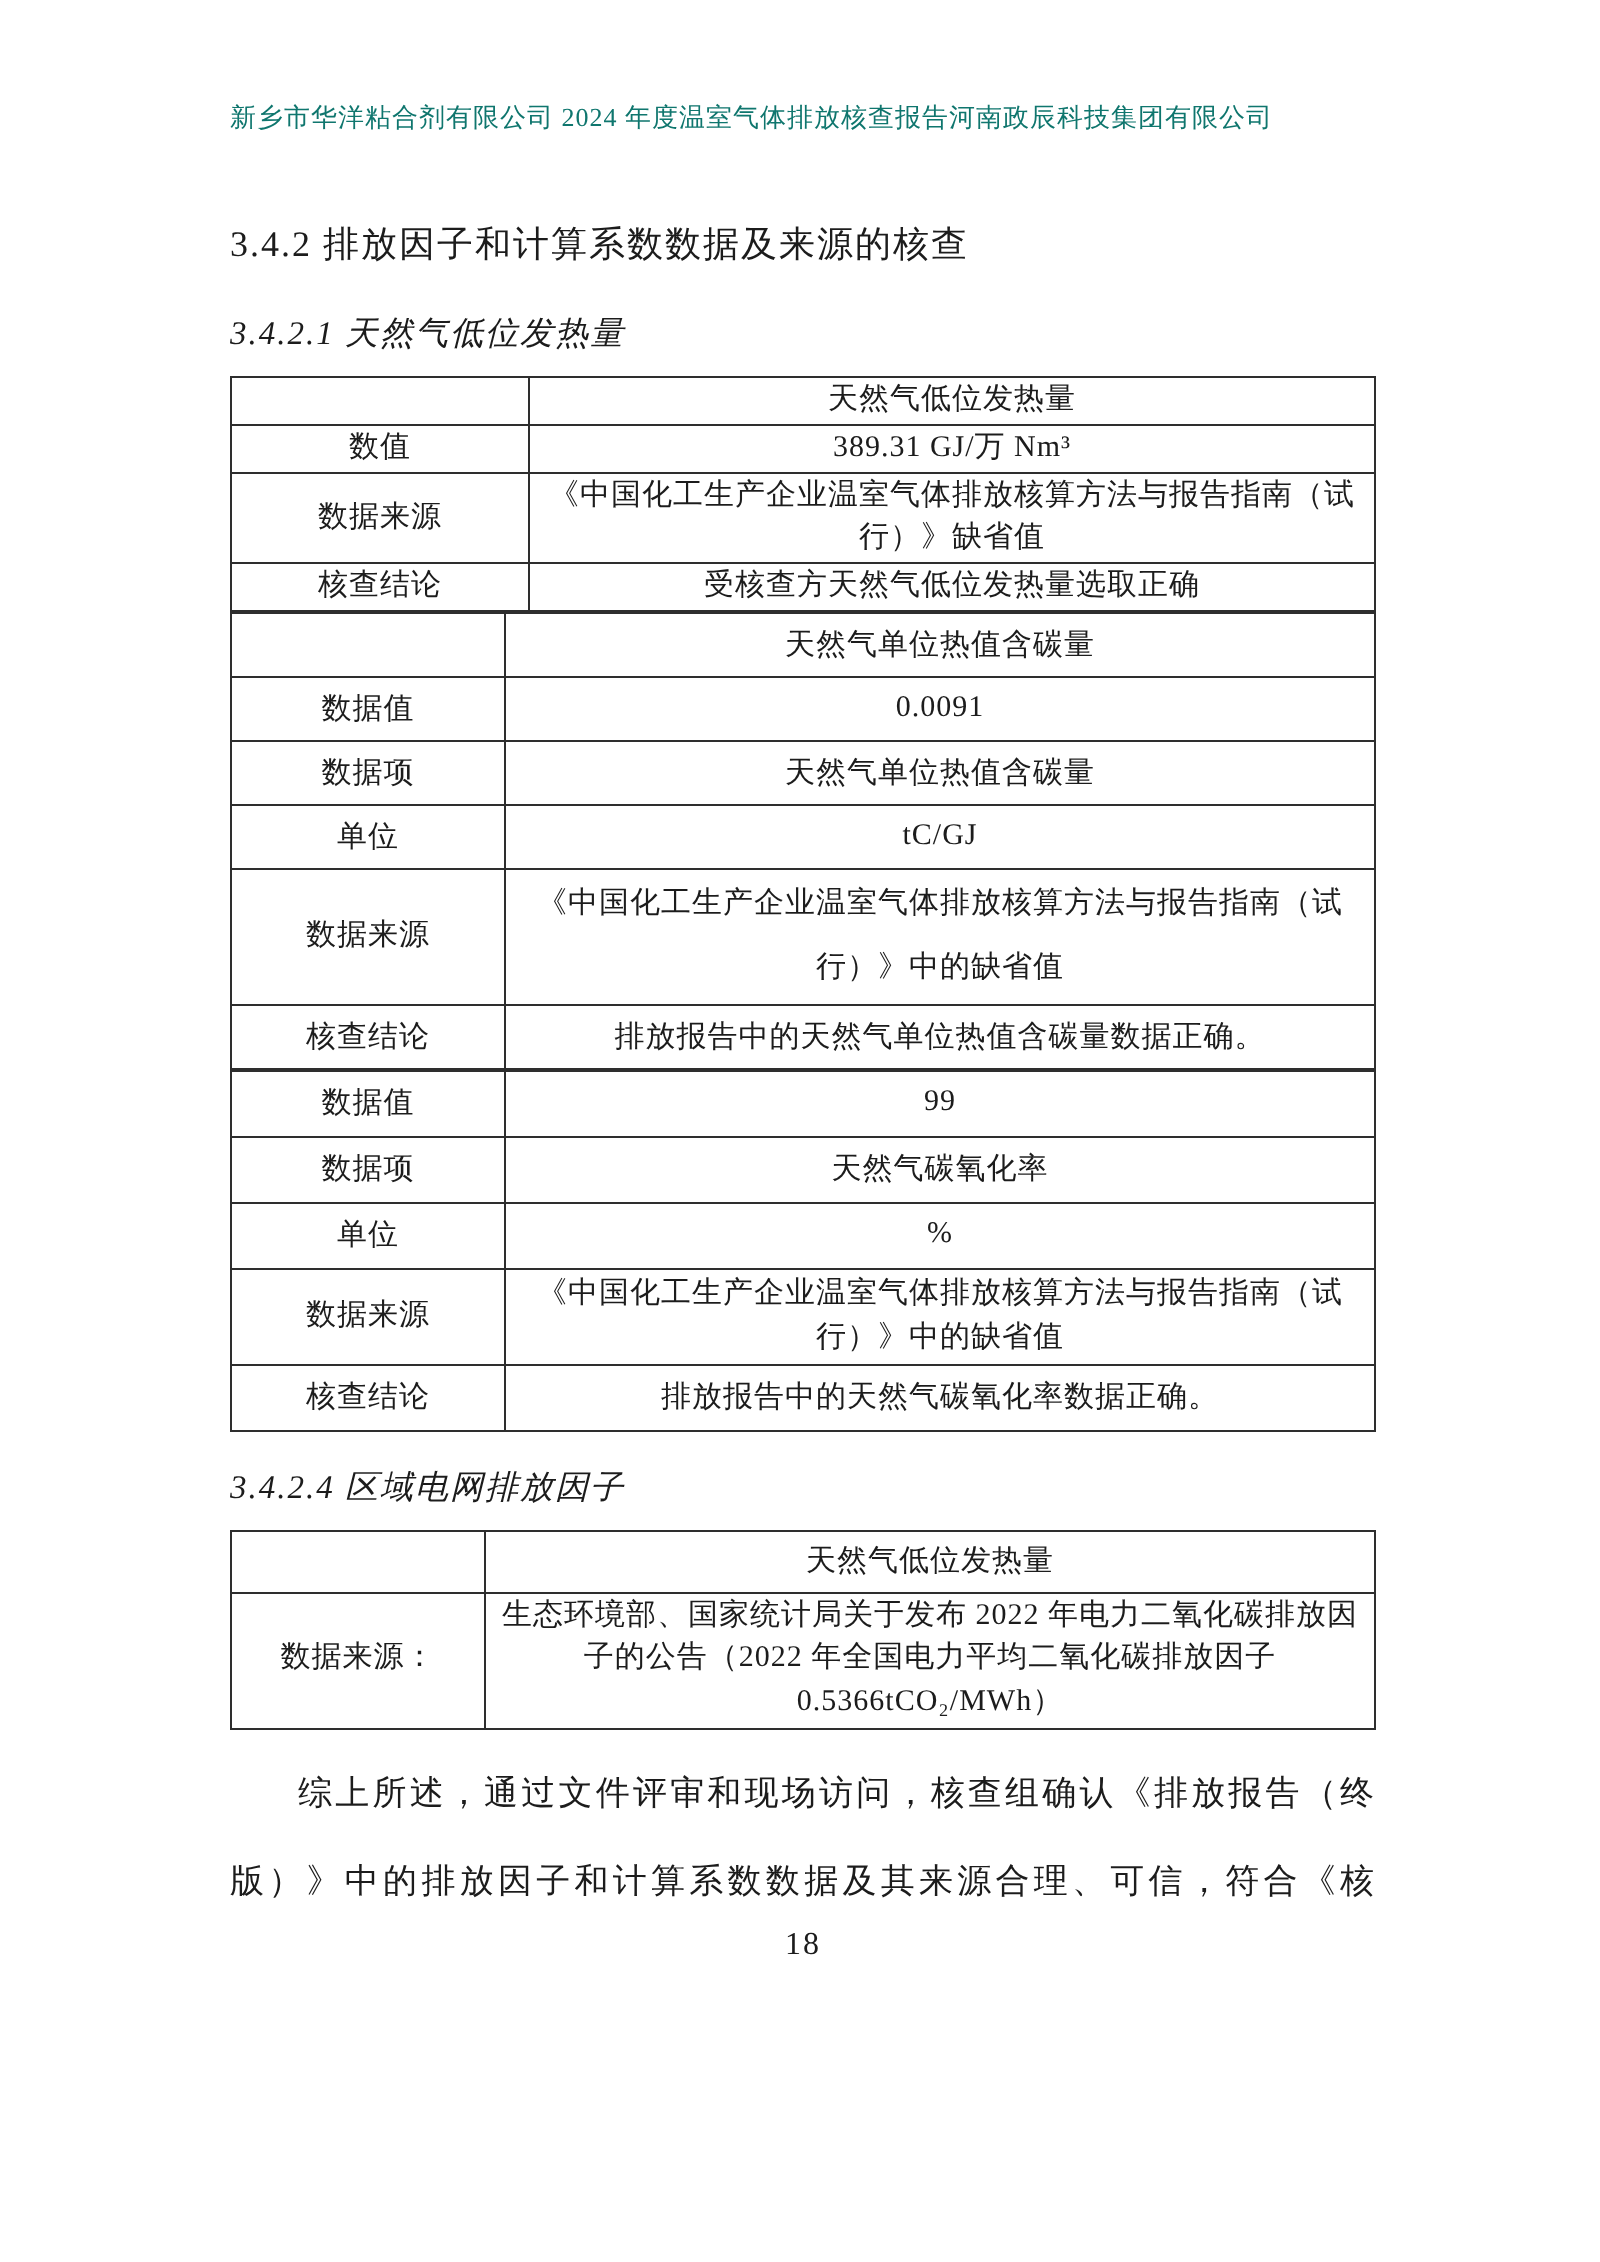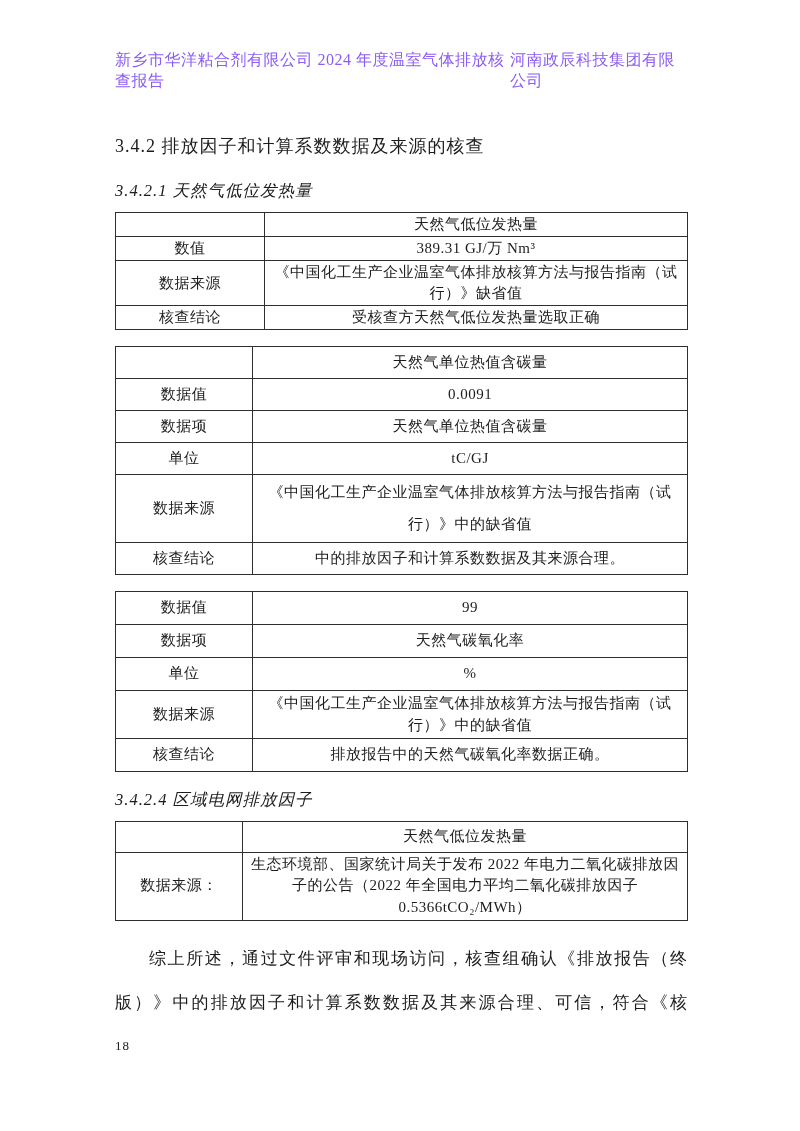--- a/index.html
+++ b/index.html
@@ -8,43 +8,43 @@
     height: 1131px;
     box-sizing: border-box;
     background: #ffffff;
     color: #1c1c1c;
     font-family: "Liberation Serif", "DejaVu Serif", serif;
     padding: 50px 112px 0 115px;
     overflow: hidden;
   }
   .page-header {
     display: flex;
-    font-size: 16px;
+    font-size: 13px;
     letter-spacing: 0.5px;
-    color: #8b5cf6;
+    color: #0f766e;
   }
   .section-title {
     font-size: 18px;
     font-weight: normal;
     letter-spacing: 1px;
     margin: 42px 0 0 0;
   }
   .sub-title {
     font-size: 16.5px;
     letter-spacing: 1px;
     margin: 17px 0 10px 0;
     font-style: italic;
   }
   .sub-title:first-child { margin-top: 22px; }
   table.tbl {
     border-collapse: collapse;
     width: 573px;
     table-layout: fixed;
     font-size: 15px;
-    margin: 0 0 16px 0;
+    margin: 0 0 0 0;
   }
   table.tbl td {
     border: 1px solid #2e2e2e;
     text-align: center;
     vertical-align: middle;
     padding: 1px 6px;
     letter-spacing: 0.5px;
   }
   table.tbl td.value { white-space: pre-line; }
   
@@ -66,23 +66,22 @@
   .closing {
     font-size: 17px;
     line-height: 2.62;
     letter-spacing: 1px;
     text-indent: 2em;
     text-align: justify;
     text-align-last: justify;
     margin: 10px 0 0 0;
   }
   .page-num {
-    text-align: left;
-    font-size: 13px;
-    margin-top: 12px;
+    text-align: center;
+    font-size: 16px;
     letter-spacing: 1px;
   }
 </style>
 </head>
 <body>
 
 <div class="page-header">
   <span>新乡市华洋粘合剂有限公司 2024 年度温室气体排放核查报告</span>
   <span>河南政辰科技集团有限公司</span>
 </div>
@@ -130,21 +129,21 @@
           <td class="label">单位</td>
           <td class="value">tC/GJ</td>
         </tr>
         <tr class="src">
           <td class="label">数据来源</td>
           <td class="value">《中国化工生产企业温室气体排放核算方法与报告指南（试
 行）》中的缺省值</td>
         </tr>
         <tr>
           <td class="label">核查结论</td>
-          <td class="value">中的排放因子和计算系数数据及其来源合理。</td>
+          <td class="value">排放报告中的天然气单位热值含碳量数据正确。</td>
         </tr>
       </tbody>
     </table>
     <table class="tbl tbl-2">
       <tbody>
         <tr>
           <td class="label">数据值</td>
           <td class="value">99</td>
         </tr>
         <tr>

